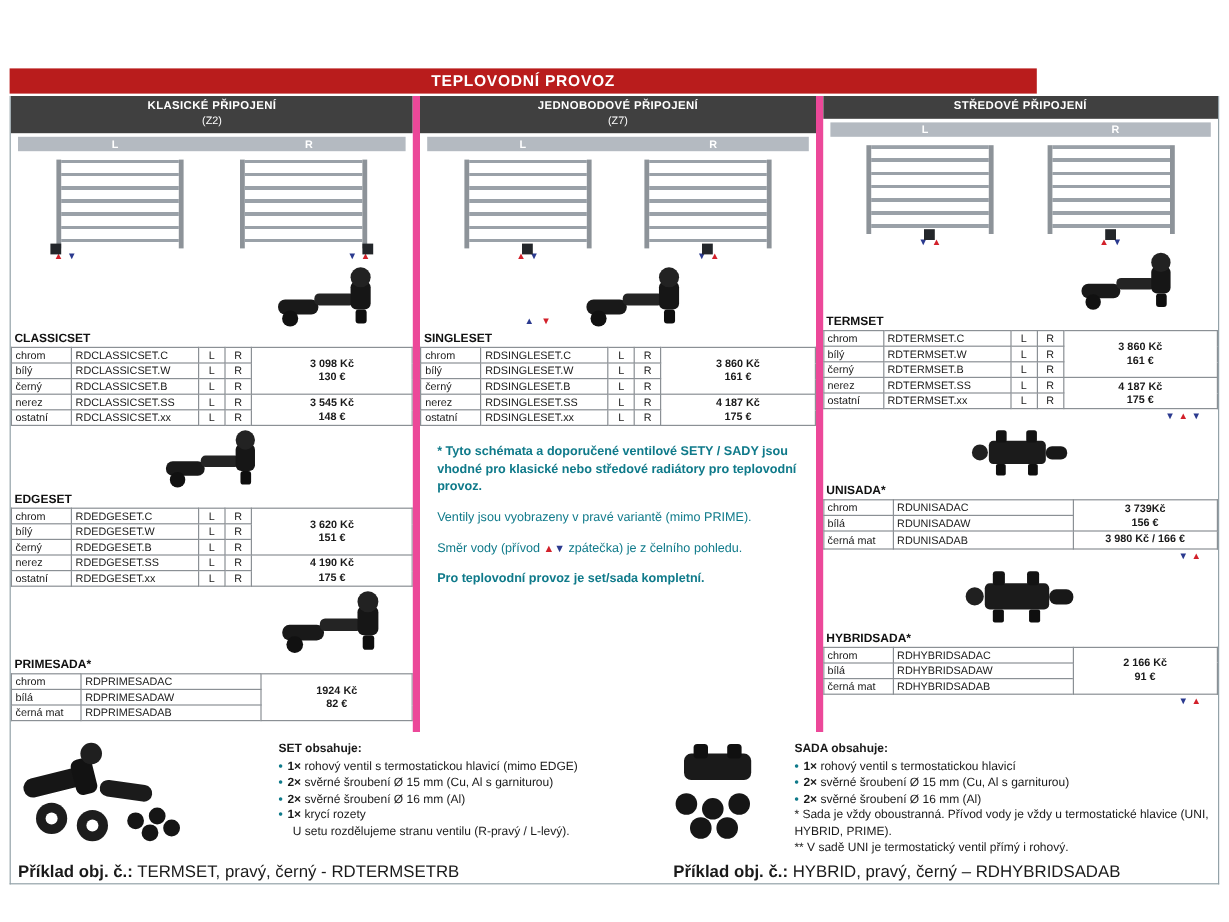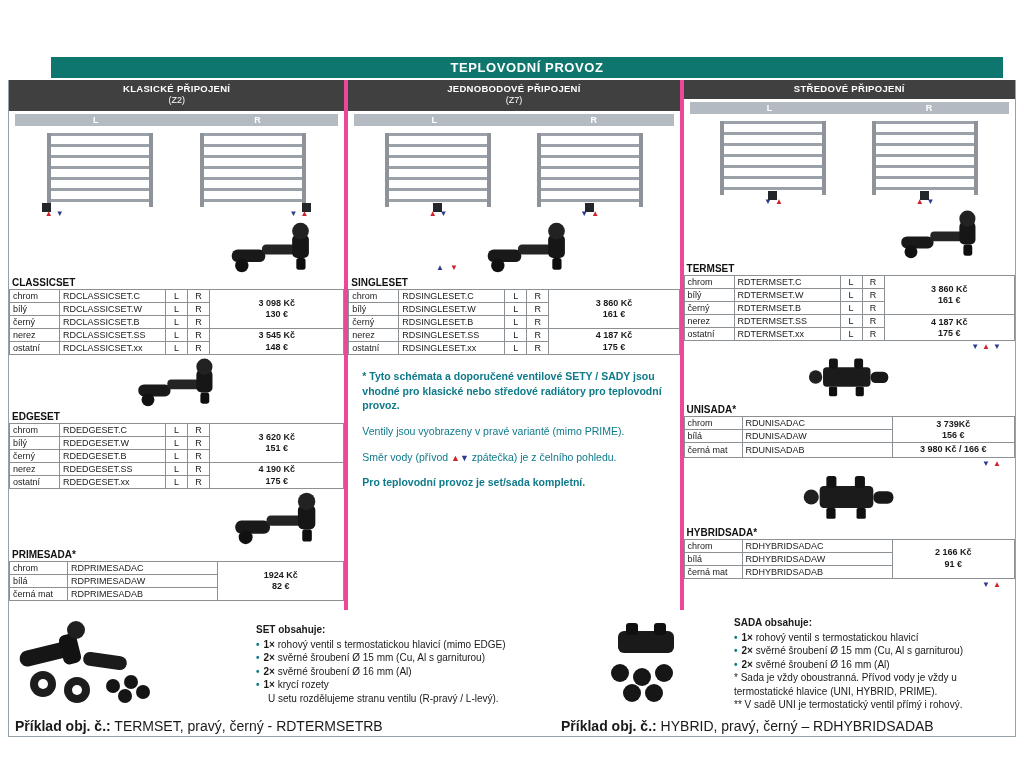--- a/index.html
+++ b/index.html
@@ -1,29 +1,29 @@
 <!DOCTYPE html>
 <html><head>
 <meta charset="utf-8">
 <style>
   * { box-sizing: border-box; margin: 0; padding: 0; }
   html,body { background:#fff; }
   body { font-family:"Liberation Sans", sans-serif; color:#1a1a1a; }
   .page { position:relative; width:1024px; height:768px; background:#fff; overflow:hidden; }
 
-  .title-bar { position:absolute; left:8px; top:57px; width:952px; height:21px;
-    background:#0f766e; color:#fff; font-weight:bold; font-size:13px; letter-spacing:.6px;
-    display:flex; align-items:center; justify-content:center;margin-left:43px; }
+  .title-bar { position:absolute; left:8px; top:57px; width:856px; height:21px;
+    background:#b91c1c; color:#fff; font-weight:bold; font-size:13px; letter-spacing:.6px;
+    display:flex; align-items:center; justify-content:center; }
 
   .content { position:absolute; left:8px; top:80px; width:1008px; height:657px;
     border:1px solid #93a2a8; border-top:none; background:#fff; }
 
   .grid-row { display:flex; height:530px; }
   .col { width:335.3px; overflow:hidden; padding-bottom:2px; }
-  .col + .col { border-left:4px solid #ec4899; }
+  .col + .col { border-left:6px solid #ec4899; }
 
   .col-header { background:#404040; color:#fff; text-align:center; padding:3px 2px 4px; line-height:1.3; }
   .col-header .h1 { font-size:9.5px; font-weight:bold; letter-spacing:.3px; }
   .col-header .h2 { font-size:9px; }
 
   .diagram { margin:3px 6px 0; }
   .lr-bar { height:12px; background:#b4bac1; display:flex; align-items:center; }
   .lr-bar span { flex:1; text-align:center; color:#fff; font-size:9px; font-weight:bold; line-height:12px; }
   .rads { display:flex; justify-content:space-around; padding:7px 8px 0; }
   .rad-wrap { width:118px; }
@@ -55,21 +55,21 @@
   .tbl.sada td.c-code  { width:150px; }
 
   .tri-row { display:flex; justify-content:flex-end; gap:3px; padding:1px 14px 0; height:11px; }
 
   .notes { padding:14px 14px 0; color:#0f7a8a; font-size:10.5px; line-height:1.4; }
   .notes p { margin-bottom:11px; }
   .notes .n1 { font-weight:bold; }
   .notes .n4 { font-weight:bold; }
   .notes .tri-r, .notes .tri-b { font-size:9px; }
 
-  .bottom-row { display:flex; align-items:center; padding:8px 4px 0; height:100px;gap:24px; }
+  .bottom-row { display:flex; align-items:flex-start; padding:8px 4px 0; height:100px; }
   .set-block, .sada-block { font-size:10px; line-height:1.35; color:#1a1a1a; }
   .set-block { margin-left:14px; width:300px; }
   .sada-block { flex:1; }
   .list-title { font-weight:bold; margin-bottom:1px; }
   .b-item { display:flex; gap:4px; }
   .b-item .bullet { color:#0f7a8a; font-weight:bold; }
   .b-item .qty { font-weight:bold; }
   .sub-note { margin-left:12px; }
   .examples { display:flex; padding:8px 6px 0; font-size:14px; }
   .example-left { width:546px; }

